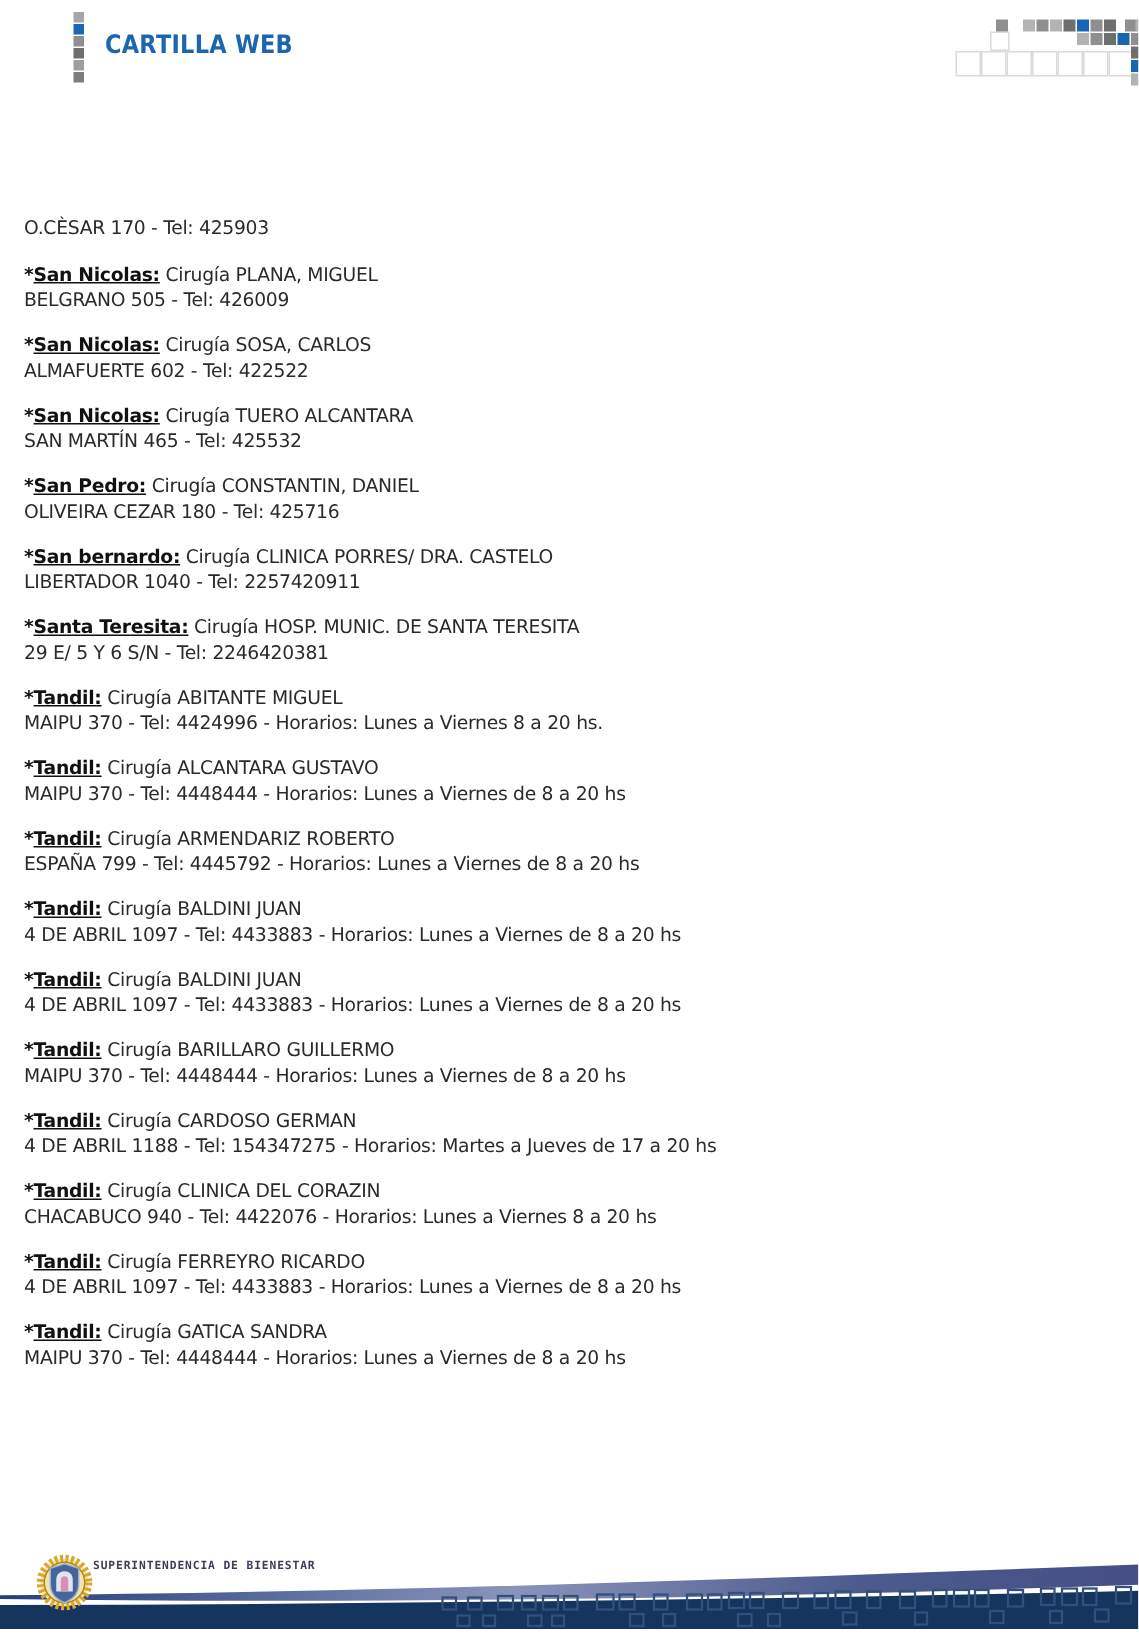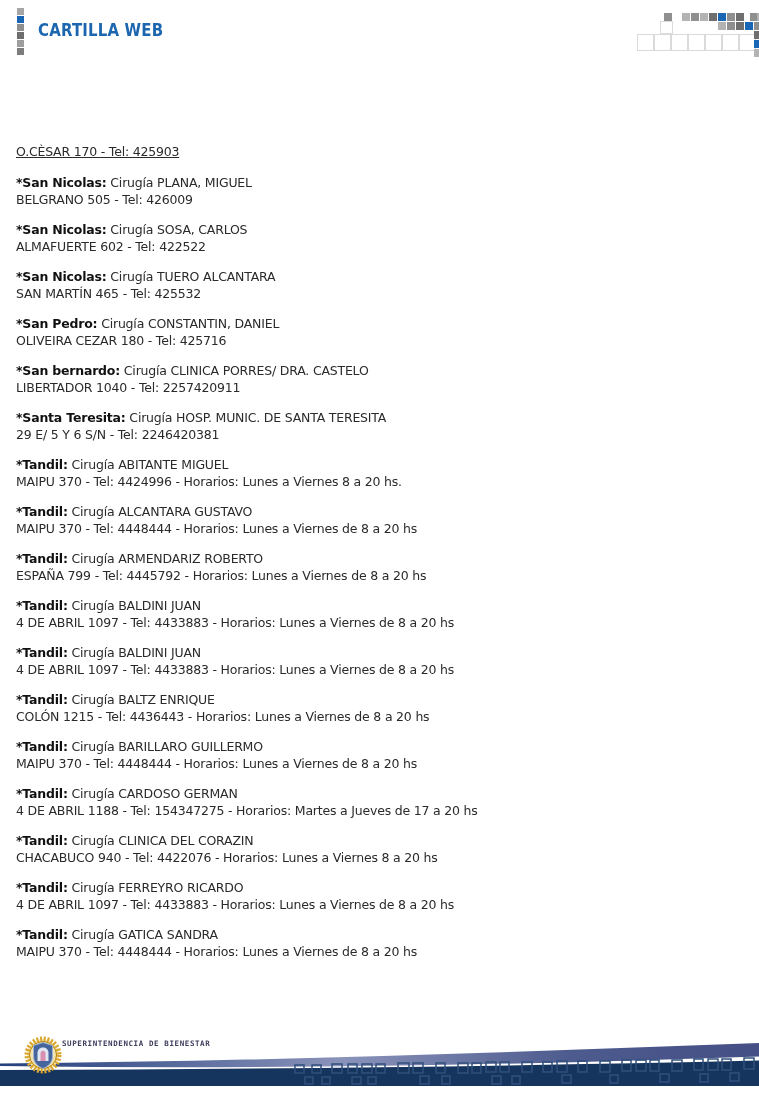--- a/index.html
+++ b/index.html
@@ -2,39 +2,39 @@
 <html><head>
 <meta charset="utf-8">
 <style>
   html,body{margin:0;padding:0;background:#ffffff;}
   body{
     width:759px;height:1101px;position:relative;overflow:hidden;
     font-family:"DejaVu Sans","Liberation Sans",sans-serif;
     color:#2a2a2a;
   }
   
-  .header{position:relative;height:60px;}
+  .header{position:relative;height:60px;margin-left:32px;}
   .brand-stack{position:absolute;left:17px;top:8px;width:8px;height:50px;}
   .brand-stack i{position:absolute;left:0;width:7px;height:7px;display:block;}
   .app-title{
     position:absolute;left:38px;top:20px;margin:0;
     font-size:17px;font-weight:bold;color:#1c66af;letter-spacing:.2px;
     transform:scaleX(.88);transform-origin:left center;white-space:nowrap;
   }
   .mosaic{position:absolute;right:0;top:8px;width:134px;height:52px;overflow:hidden;}
   .mosaic i{position:absolute;width:8px;height:8px;display:block;}
   .mosaic i.o{background:#fff;border:1px solid #dadada;}
   .g1{background:#b3b3b3;} .g2{background:#8f8f8f;} .g3{background:#6f6f6f;}
   .bl{background:#1866b4;}
   
   .listing{padding:83px 16px 0 16px;}
   .listing p{margin:0 0 13px 0;font-size:12.5px;line-height:17px;letter-spacing:-.2px;}
-  .listing p.cont{margin-bottom:14px;text-decoration:underline;}
+  .listing p.cont{margin-bottom:14px;}
   .bold{font-weight:bold;color:#111;}
-  .city{font-weight:bold;color:#111;}
+  .city{font-weight:bold;color:#111;text-decoration:underline;}
   
   .footer{position:absolute;left:0;top:1036px;width:759px;height:65px;}
   .footer svg.swoosh{position:absolute;left:0;top:4px;z-index:1;}
   .logo{position:absolute;left:24px;top:0;z-index:3;}
   .org-name{
     position:absolute;left:62px;top:3px;z-index:2;
     font-family:"DejaVu Sans Mono","Liberation Mono",monospace;
     font-size:7.5px;font-weight:bold;letter-spacing:.6px;color:#3c3c5c;white-space:nowrap;
   }
   .update-line{
@@ -110,21 +110,20 @@
   <p class="entry"><span class="bold">*</span><span class="city">Tandil:</span> <span>Cirugía</span> <span>ABITANTE MIGUEL</span><br><span>MAIPU 370 - Tel: 4424996 - Horarios: Lunes a Viernes 8 a 20 hs.</span></p>
 
   <p class="entry"><span class="bold">*</span><span class="city">Tandil:</span> <span>Cirugía</span> <span>ALCANTARA GUSTAVO</span><br><span>MAIPU 370 - Tel: 4448444 - Horarios: Lunes a Viernes de 8 a 20 hs</span></p>
 
   <p class="entry"><span class="bold">*</span><span class="city">Tandil:</span> <span>Cirugía</span> <span>ARMENDARIZ ROBERTO</span><br><span>ESPAÑA 799 - Tel: 4445792 - Horarios: Lunes a Viernes de 8 a 20 hs</span></p>
 
   <p class="entry"><span class="bold">*</span><span class="city">Tandil:</span> <span>Cirugía</span> <span>BALDINI JUAN</span><br><span>4 DE ABRIL 1097 - Tel: 4433883 - Horarios: Lunes a Viernes de 8 a 20 hs</span></p>
 
   <p class="entry"><span class="bold">*</span><span class="city">Tandil:</span> <span>Cirugía</span> <span>BALDINI JUAN</span><br><span>4 DE ABRIL 1097 - Tel: 4433883 - Horarios: Lunes a Viernes de 8 a 20 hs</span></p>
 
-  <p class="entry"><span class="bold">*</span><span class="city">Tandil:</span> <span>Cirugía</span> <span>BALTZ ENRIQUE</span><br><span>COLÓN 1215 - Tel: 4436443 - Horarios: Lunes a Viernes de 8 a 20 hs</span></p>
 
   <p class="entry"><span class="bold">*</span><span class="city">Tandil:</span> <span>Cirugía</span> <span>BARILLARO GUILLERMO</span><br><span>MAIPU 370 - Tel: 4448444 - Horarios: Lunes a Viernes de 8 a 20 hs</span></p>
 
   <p class="entry"><span class="bold">*</span><span class="city">Tandil:</span> <span>Cirugía</span> <span>CARDOSO GERMAN</span><br><span>4 DE ABRIL 1188 - Tel: 154347275 - Horarios: Martes a Jueves de 17 a 20 hs</span></p>
 
   <p class="entry"><span class="bold">*</span><span class="city">Tandil:</span> <span>Cirugía</span> <span>CLINICA DEL CORAZIN</span><br><span>CHACABUCO 940 - Tel: 4422076 - Horarios: Lunes a Viernes 8 a 20 hs</span></p>
 
   <p class="entry"><span class="bold">*</span><span class="city">Tandil:</span> <span>Cirugía</span> <span>FERREYRO RICARDO</span><br><span>4 DE ABRIL 1097 - Tel: 4433883 - Horarios: Lunes a Viernes de 8 a 20 hs</span></p>
 
   <p class="entry"><span class="bold">*</span><span class="city">Tandil:</span> <span>Cirugía</span> <span>GATICA SANDRA</span><br><span>MAIPU 370 - Tel: 4448444 - Horarios: Lunes a Viernes de 8 a 20 hs</span></p>

